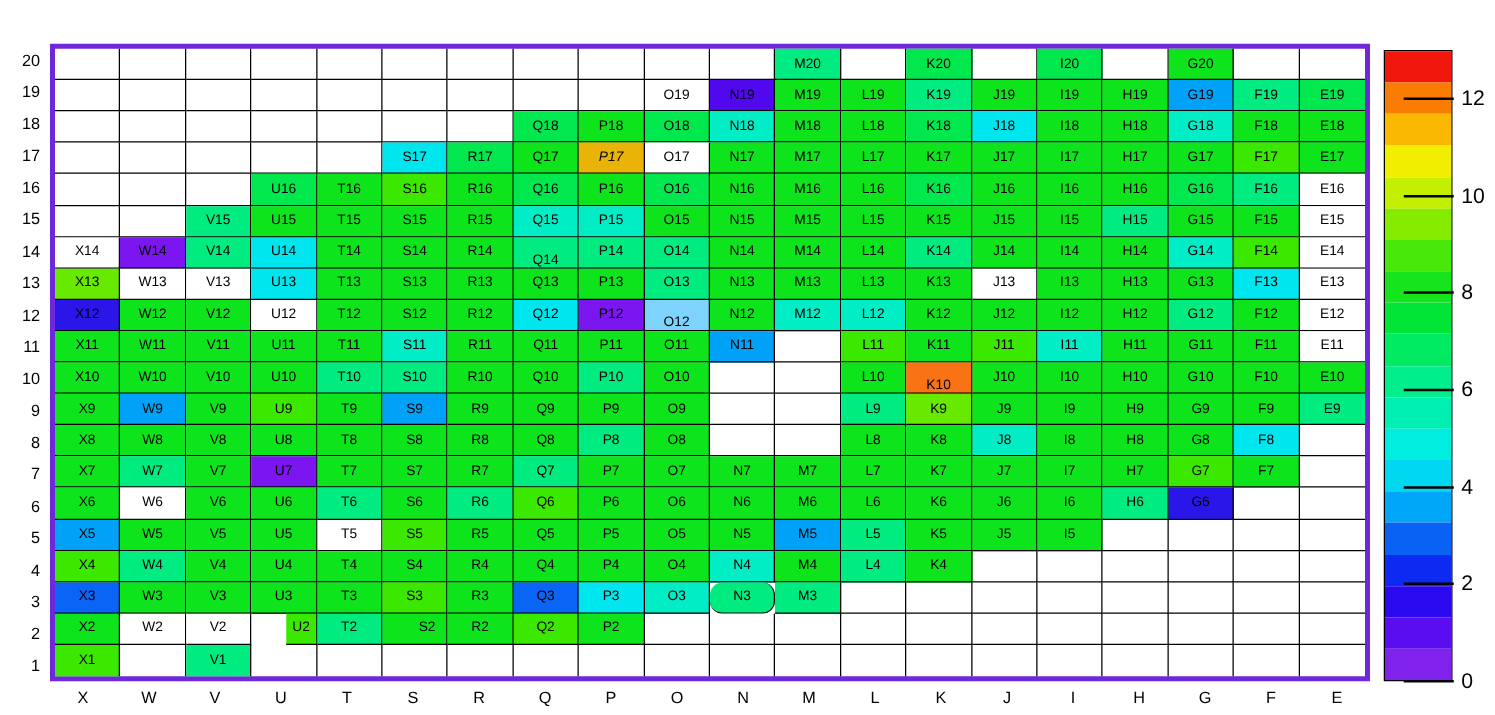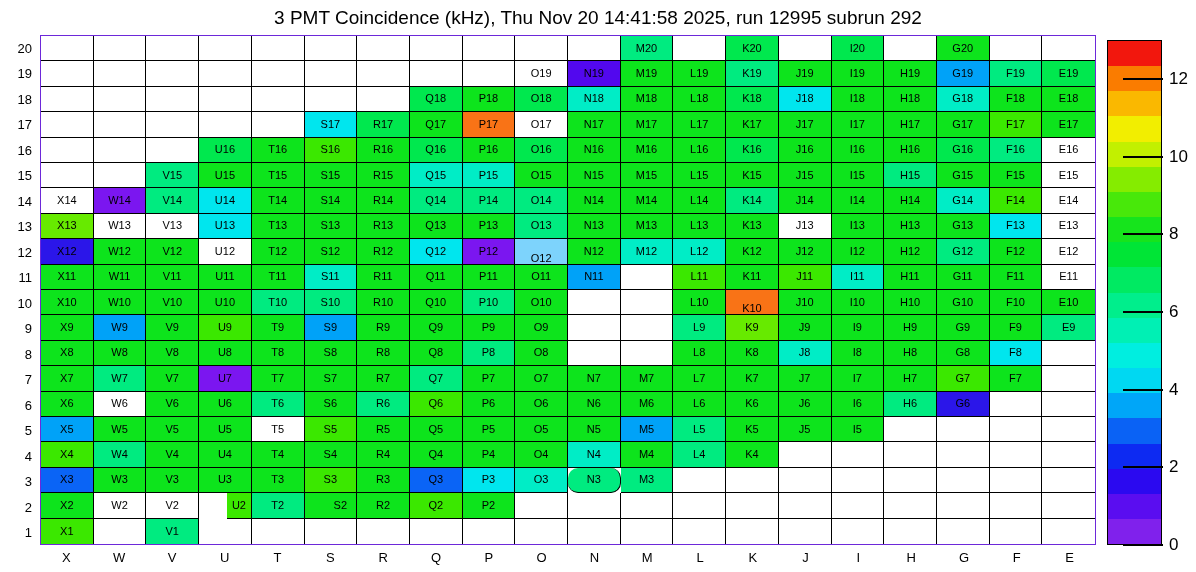--- a/index.html
+++ b/index.html
@@ -2,21 +2,21 @@
 <html><head>
 <meta charset="utf-8">
 <style>
   html,body{margin:0;padding:0;background:#fff;}
   .stage{position:relative;width:1196px;height:572px;background:#fff;
          font-family:"Liberation Sans",sans-serif;color:#000;overflow:hidden;}
   .title{position:absolute;top:7px;left:0;width:1196px;text-align:center;
          font-size:19px;letter-spacing:0px;}
   #grid{position:absolute;left:40px;top:35px;width:1056px;height:510px;
         display:grid;grid-template-columns:repeat(20,1fr);grid-template-rows:repeat(20,1fr);
-        border:1px solid #6d28d9;box-sizing:border-box;background:#fff;}
+        border:4px solid #6d28d9;box-sizing:border-box;background:#fff;}
   .cell{border-right:1px solid #000;border-bottom:1px solid #000;
         display:flex;align-items:center;justify-content:center;
         font-size:11px;line-height:1;overflow:hidden;box-sizing:border-box;}
   .cell:nth-child(20n){border-right:none;}
   .cell:nth-last-child(-n+20){border-bottom:none;}
   #rowlabels{position:absolute;left:6px;top:35px;width:30px;height:510px;}
   .rlab{position:absolute;right:0;width:30px;text-align:right;font-size:13px;
         transform:translateY(-50%);padding-right:4px;box-sizing:border-box;}
   #collabels{position:absolute;left:40px;top:548px;width:1056px;height:20px;}
   .clab{position:absolute;top:2px;width:52.8px;text-align:center;font-size:13px;}
@@ -26,21 +26,20 @@
   .band{flex:1;}
   #cbticks{position:absolute;left:1107px;top:40px;width:89px;height:505px;pointer-events:none;}
   .tickline{position:absolute;left:16px;width:40px;height:2px;background:#000;
             transform:translateY(-50%);}
   .ticklab{position:absolute;left:62px;font-size:17px;transform:translateY(-50%);}
 </style>
 </head>
 <body>
 
 <div class="stage">
-  <div class="title">3 PMT Coincidence (kHz), Thu Nov 20 14:41:58 2025, run 12995 subrun 292</div>
   <div id="rowlabels">
       <div class="rlab" style="top: 12.75px;">20</div>
       <div class="rlab" style="top: 38.25px;">19</div>
       <div class="rlab" style="top: 63.75px;">18</div>
       <div class="rlab" style="top: 89.25px;">17</div>
       <div class="rlab" style="top: 114.75px;">16</div>
       <div class="rlab" style="top: 140.25px;">15</div>
       <div class="rlab" style="top: 165.75px;">14</div>
       <div class="rlab" style="top: 191.25px;">13</div>
       <div class="rlab" style="top: 216.75px;">12</div>
@@ -180,21 +179,21 @@
       <div class="cell"></div>
       <div class="cell" style="background: rgb(0, 230, 238);">
         <span>S17</span>
       </div>
       <div class="cell" style="background: rgb(0, 232, 78);">
         <span>R17</span>
       </div>
       <div class="cell" style="background: rgb(13, 228, 28);">
         <span>Q17</span>
       </div>
-      <div class="cell" style="background: #f97316;">
+      <div class="cell" style="background: #eab308; font-style: italic;">
         <span>P17</span>
       </div>
       <div class="cell" style="background: rgb(255, 255, 255);">
         <span>O17</span>
       </div>
       <div class="cell" style="background: rgb(13, 228, 28);">
         <span>N17</span>
       </div>
       <div class="cell" style="background: rgb(13, 228, 28);">
         <span>M17</span>
@@ -347,21 +346,21 @@
       </div>
       <div class="cell" style="background: rgb(13, 228, 28);">
         <span>T14</span>
       </div>
       <div class="cell" style="background: rgb(13, 228, 28);">
         <span>S14</span>
       </div>
       <div class="cell" style="background: rgb(13, 228, 28);">
         <span>R14</span>
       </div>
-      <div class="cell" style="background: rgb(0, 235, 128);">
+      <div class="cell" style="background: rgb(0, 235, 128); align-items: flex-end;">
         <span>Q14</span>
       </div>
       <div class="cell" style="background: rgb(0, 235, 128);">
         <span>P14</span>
       </div>
       <div class="cell" style="background: rgb(0, 235, 128);">
         <span>O14</span>
       </div>
       <div class="cell" style="background: rgb(13, 228, 28);">
         <span>N14</span>

